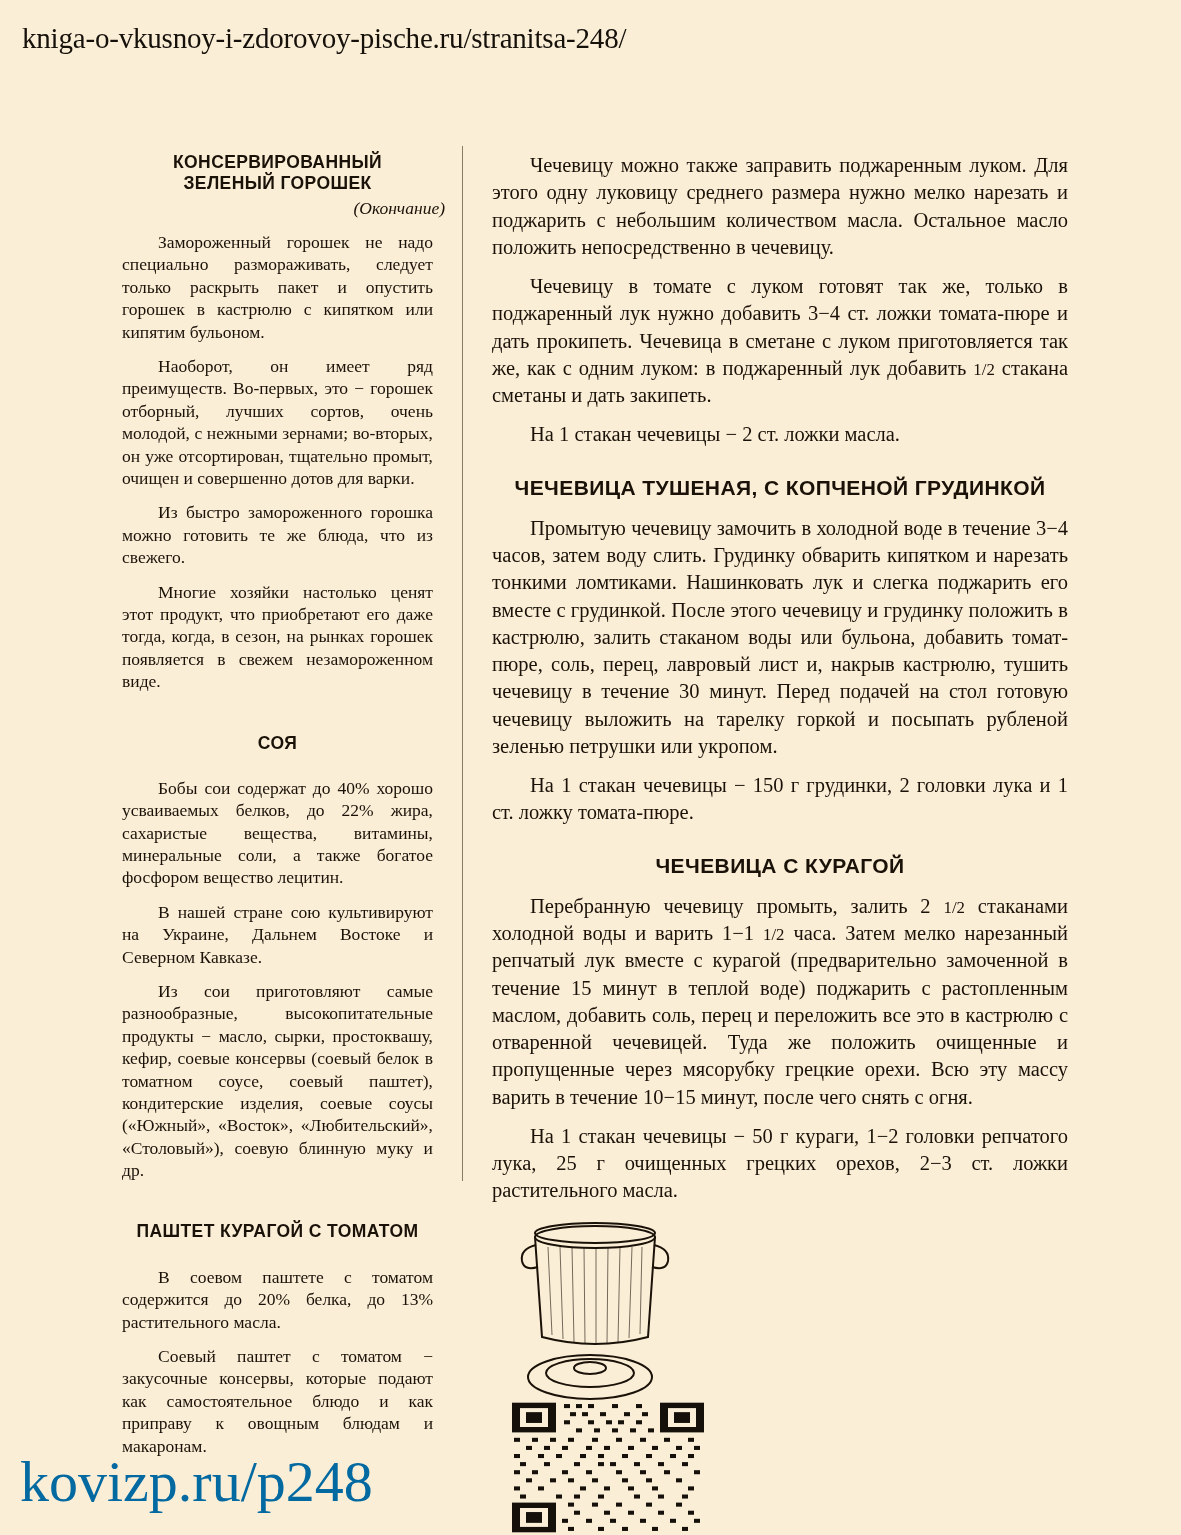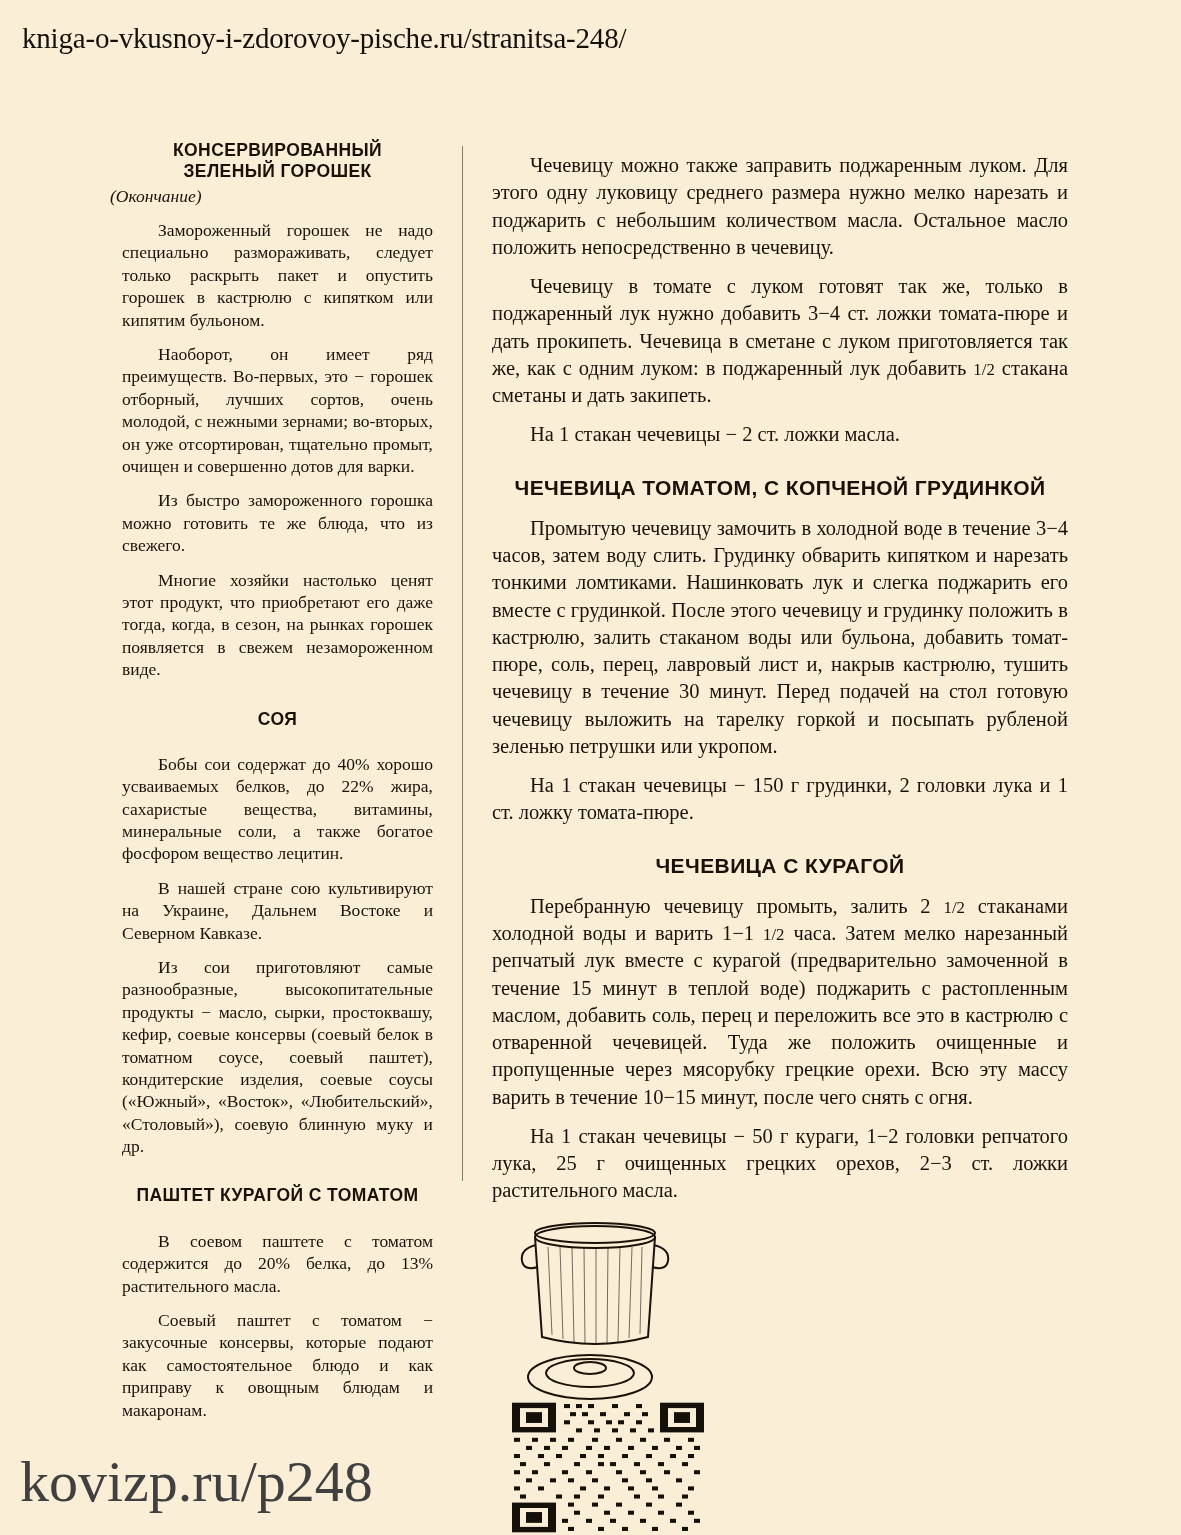--- a/index.html
+++ b/index.html
@@ -28,21 +28,21 @@
     font-size: 29px;
     color: #15100a;
     letter-spacing: -0.2px;
   }
   .bottom-url {
     position: absolute;
     left: 20px;
     top: 1448px;
     font-family: "Liberation Serif", serif;
     font-size: 58px;
-    color: #404040;
+    color: #0369a1;
   }
   .columns {
     position: absolute;
     top: 140px;
     left: 110px;
     width: 975px;
     height: 1050px;
   }
   .col {
     position: absolute;
@@ -67,35 +67,35 @@
     left: 352px;
     top: 6px;
     width: 1px;
     height: 1035px;
     background: #8a7b63;
   }
   h2.head {
     font-family: "Liberation Sans", sans-serif;
     font-weight: bold;
     text-align: center;
-    margin: 0;
+    margin: 12px;
     letter-spacing: 0.4px;
   }
   .col-left h2.head {
     font-size: 17.5px;
     line-height: 1.22;
     margin-bottom: 2px;
   }
   .col-right h2.head {
     font-size: 21px;
     line-height: 1.25;
     margin: 26px 0 14px 0;
   }
   .subhead {
-    text-align: left;
+    text-align: right;
     font-style: italic;
     font-size: 17.5px;
     margin: 2px 0 2px 0;
   }
   p {
     margin: 12px;
     text-indent: 36px;
   }
   .col-right p {
     text-indent: 38px;
@@ -154,21 +154,21 @@
       <p>Соевый паштет с томатом − закусочные консервы, которые подают как самостоятельное блюдо и как приправу к овощным блюдам и макаронам.</p>
     </div>
 
     <div class="col col-right">
       <p>Чечевицу можно также заправить поджаренным луком. Для этого одну луковицу среднего размера нужно мелко нарезать и поджарить с небольшим количеством масла. Остальное масло положить непосредственно в чечевицу.</p>
       <p>
         <span>Чечевицу в томате с луком готовят так же, только в поджаренный лук нужно добавить 3−4 ст. ложки томата-пюре и дать прокипеть. Чечевица в сметане с луком приготовляется так же, как с одним луком: в поджаренный лук добавить </span><span class="frac">1/2</span><span> стакана сметаны и дать закипеть.</span>
       </p>
       <p>На 1 стакан чечевицы − 2 ст. ложки масла.</p>
 
-      <h2 class="head">ЧЕЧЕВИЦА ТОМАТОМ, С КОПЧЕНОЙ ГРУДИНКОЙ</h2>
+      <h2 class="head">ЧЕЧЕВИЦА ТУШЕНАЯ, С КОПЧЕНОЙ ГРУДИНКОЙ</h2>
       <p>Промытую чечевицу замочить в холодной воде в течение 3−4 часов, затем воду слить. Грудинку обварить кипятком и нарезать тонкими ломтиками. Нашинковать лук и слегка поджарить его вместе с грудинкой. После этого чечевицу и грудинку положить в кастрюлю, залить стаканом воды или бульона, добавить томат-пюре, соль, перец, лавровый лист и, накрыв кастрюлю, тушить чечевицу в течение 30 минут. Перед подачей на стол готовую чечевицу выложить на тарелку горкой и посыпать рубленой зеленью петрушки или укропом.</p>
       <p>На 1 стакан чечевицы − 150 г грудинки, 2 головки лука и 1 ст. ложку томата-пюре.</p>
 
       <h2 class="head">ЧЕЧЕВИЦА С КУРАГОЙ</h2>
       <p>
         <span>Перебранную чечевицу промыть, залить 2 </span><span class="frac">1/2</span><span> стаканами холодной воды и варить 1−1 </span><span class="frac">1/2</span><span> часа. Затем мелко нарезанный репчатый лук вместе с курагой (предварительно замоченной в течение 15 минут в теплой воде) поджарить с растопленным маслом, добавить соль, перец и переложить все это в кастрюлю с отваренной чечевицей. Туда же положить очищенные и пропущенные через мясорубку грецкие орехи. Всю эту массу варить в течение 10−15 минут, после чего снять с огня.</span>
       </p>
       <p>На 1 стакан чечевицы − 50 г кураги, 1−2 головки репчатого лука, 25 г очищенных грецких орехов, 2−3 ст. ложки растительного масла.</p>
     </div>
   </div>

